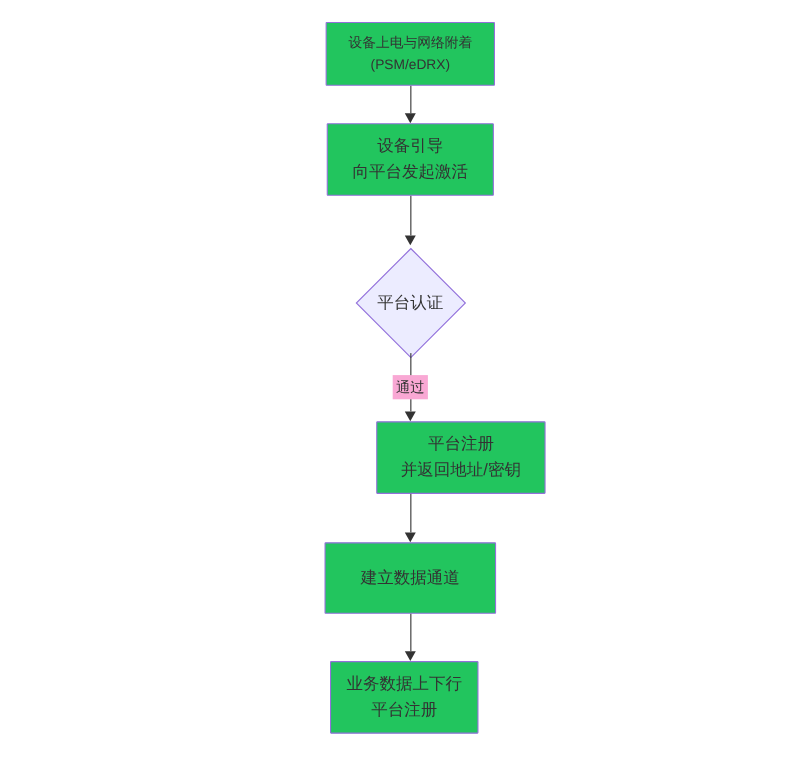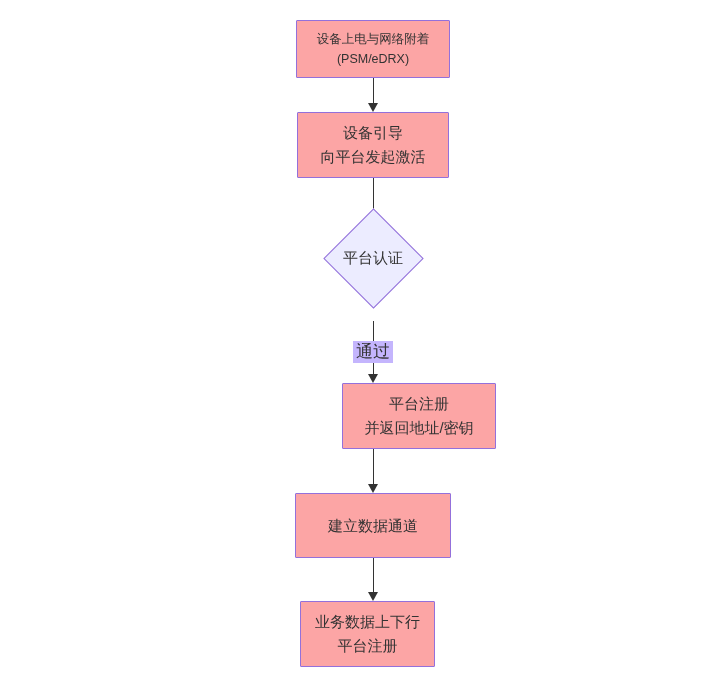--- a/index.html
+++ b/index.html
@@ -13,21 +13,21 @@
     height: 700px;
     background: #ffffff;
     overflow: hidden;
     font-family: "Liberation Sans", "DejaVu Sans", sans-serif;
     color: #333333;
   }
   
   .node {
     position: absolute;
     box-sizing: border-box;
-    background: #fca5a5;
+    background: #22c55e;
     border: 1px solid #9370DB;
     border-radius: 1px;
     display: flex;
     flex-direction: column;
     align-items: center;
     justify-content: center;
     text-align: center;
   }
   .node .ln {
     display: block;
@@ -36,21 +36,21 @@
     white-space: nowrap;
   }
   .node--small .ln {
     font-size: 12.5px;
     line-height: 20px;
   }
   
   .diamond-wrap {
     position: absolute;
     left: 322px;
-    top: 208px;
+    top: 225px;
     width: 102px;
     height: 101px;
   }
   .diamond-shape {
     position: absolute;
     left: 15.5px;
     top: 15px;
     width: 69px;
     height: 69px;
     background: #ECECFF;
@@ -86,23 +86,23 @@
     width: 0;
     height: 0;
     border-left: 5px solid transparent;
     border-right: 5px solid transparent;
     border-top: 9px solid #333333;
   }
   .edge-label {
     position: absolute;
     left: 50%;
     transform: translateX(-50%);
-    background: #c4b5fd;
+    background: #f9a8d4;
     padding: 1px 3px;
-    font-size: 17px;
+    font-size: 13px;
     line-height: 20px;
     white-space: nowrap;
     z-index: 2;
   }
 </style>
 </head>
 <body>
 
 <div class="canvas">
 

